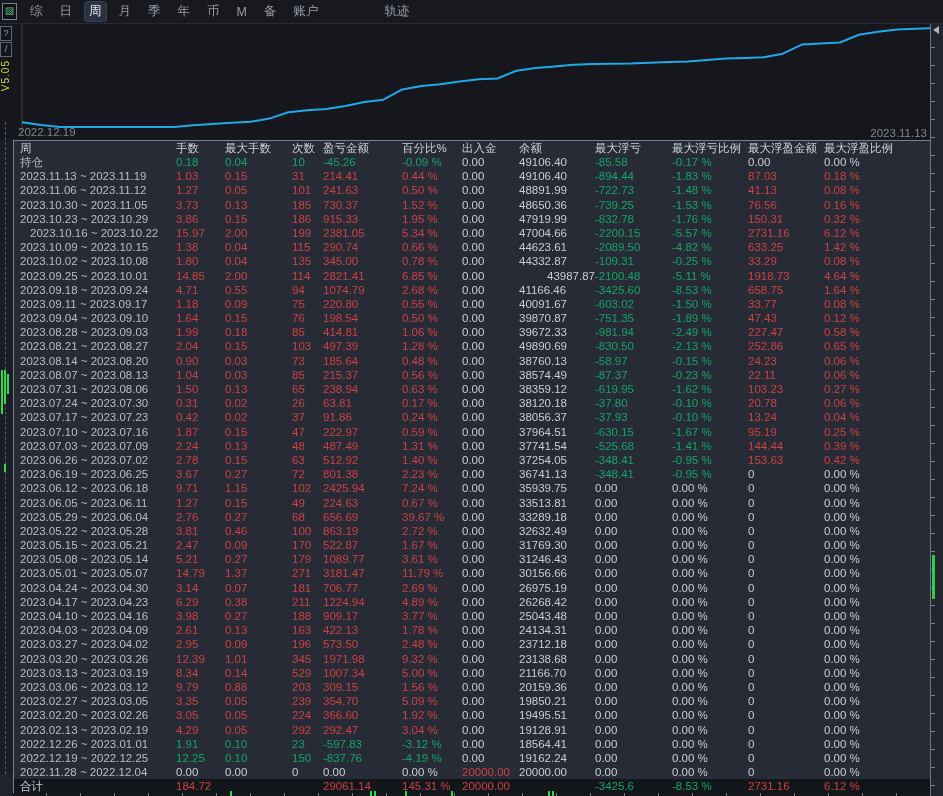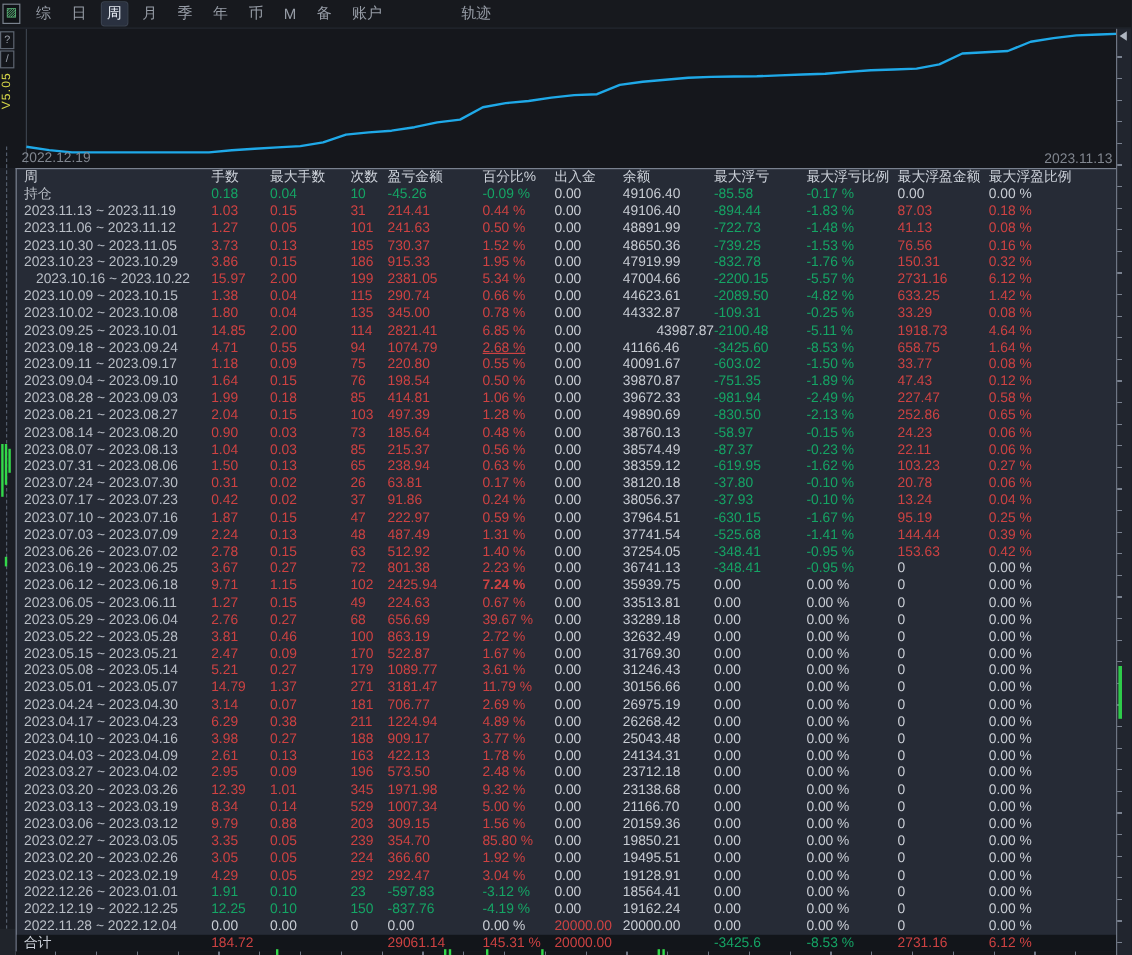--- a/index.html
+++ b/index.html
@@ -260,21 +260,21 @@
         <span style="color: rgb(21, 165, 101);">-5.11 %</span>
         <span style="color: rgb(206, 66, 66);">1918.73</span>
         <span style="color: rgb(206, 66, 66);">4.64 %</span>
       </div>
       <div class="cols r">
         <span style="color: rgb(185, 190, 198);">2023.09.18 ~ 2023.09.24</span>
         <span style="color: rgb(206, 66, 66);">4.71</span>
         <span style="color: rgb(206, 66, 66);">0.55</span>
         <span style="color: rgb(206, 66, 66);">94</span>
         <span style="color: rgb(206, 66, 66);">1074.79</span>
-        <span style="color: rgb(206, 66, 66); text-decoration: underline;">2.68 %</span>
+        <span style="color: rgb(206, 66, 66);">2.68 %</span>
         <span style="color: rgb(201, 205, 212);">0.00</span>
         <span style="color: rgb(201, 205, 212);">41166.46</span>
         <span style="color: rgb(21, 165, 101);">-3425.60</span>
         <span style="color: rgb(21, 165, 101);">-8.53 %</span>
         <span style="color: rgb(206, 66, 66);">658.75</span>
         <span style="color: rgb(206, 66, 66);">1.64 %</span>
       </div>
       <div class="cols r">
         <span style="color: rgb(185, 190, 198);">2023.09.11 ~ 2023.09.17</span>
         <span style="color: rgb(206, 66, 66);">1.18</span>
@@ -456,21 +456,21 @@
         <span style="color: rgb(21, 165, 101);">-0.95 %</span>
         <span style="color: rgb(201, 205, 212);">0</span>
         <span style="color: rgb(201, 205, 212);">0.00 %</span>
       </div>
       <div class="cols r">
         <span style="color: rgb(185, 190, 198);">2023.06.12 ~ 2023.06.18</span>
         <span style="color: rgb(206, 66, 66);">9.71</span>
         <span style="color: rgb(206, 66, 66);">1.15</span>
         <span style="color: rgb(206, 66, 66);">102</span>
         <span style="color: rgb(206, 66, 66);">2425.94</span>
-        <span style="color: rgb(206, 66, 66); font-weight: bold;">7.24 %</span>
+        <span style="color: rgb(206, 66, 66);">7.24 %</span>
         <span style="color: rgb(201, 205, 212);">0.00</span>
         <span style="color: rgb(201, 205, 212);">35939.75</span>
         <span style="color: rgb(201, 205, 212);">0.00</span>
         <span style="color: rgb(201, 205, 212);">0.00 %</span>
         <span style="color: rgb(201, 205, 212);">0</span>
         <span style="color: rgb(201, 205, 212);">0.00 %</span>
       </div>
       <div class="cols r">
         <span style="color: rgb(185, 190, 198);">2023.06.05 ~ 2023.06.11</span>
         <span style="color: rgb(206, 66, 66);">1.27</span>
@@ -666,21 +666,21 @@
         <span style="color: rgb(201, 205, 212);">0.00 %</span>
         <span style="color: rgb(201, 205, 212);">0</span>
         <span style="color: rgb(201, 205, 212);">0.00 %</span>
       </div>
       <div class="cols r">
         <span style="color: rgb(185, 190, 198);">2023.02.27 ~ 2023.03.05</span>
         <span style="color: rgb(206, 66, 66);">3.35</span>
         <span style="color: rgb(206, 66, 66);">0.05</span>
         <span style="color: rgb(206, 66, 66);">239</span>
         <span style="color: rgb(206, 66, 66);">354.70</span>
-        <span style="color: rgb(206, 66, 66);">85.80 %</span>
+        <span style="color: rgb(206, 66, 66);">5.09 %</span>
         <span style="color: rgb(201, 205, 212);">0.00</span>
         <span style="color: rgb(201, 205, 212);">19850.21</span>
         <span style="color: rgb(201, 205, 212);">0.00</span>
         <span style="color: rgb(201, 205, 212);">0.00 %</span>
         <span style="color: rgb(201, 205, 212);">0</span>
         <span style="color: rgb(201, 205, 212);">0.00 %</span>
       </div>
       <div class="cols r">
         <span style="color: rgb(185, 190, 198);">2023.02.20 ~ 2023.02.26</span>
         <span style="color: rgb(206, 66, 66);">3.05</span>

